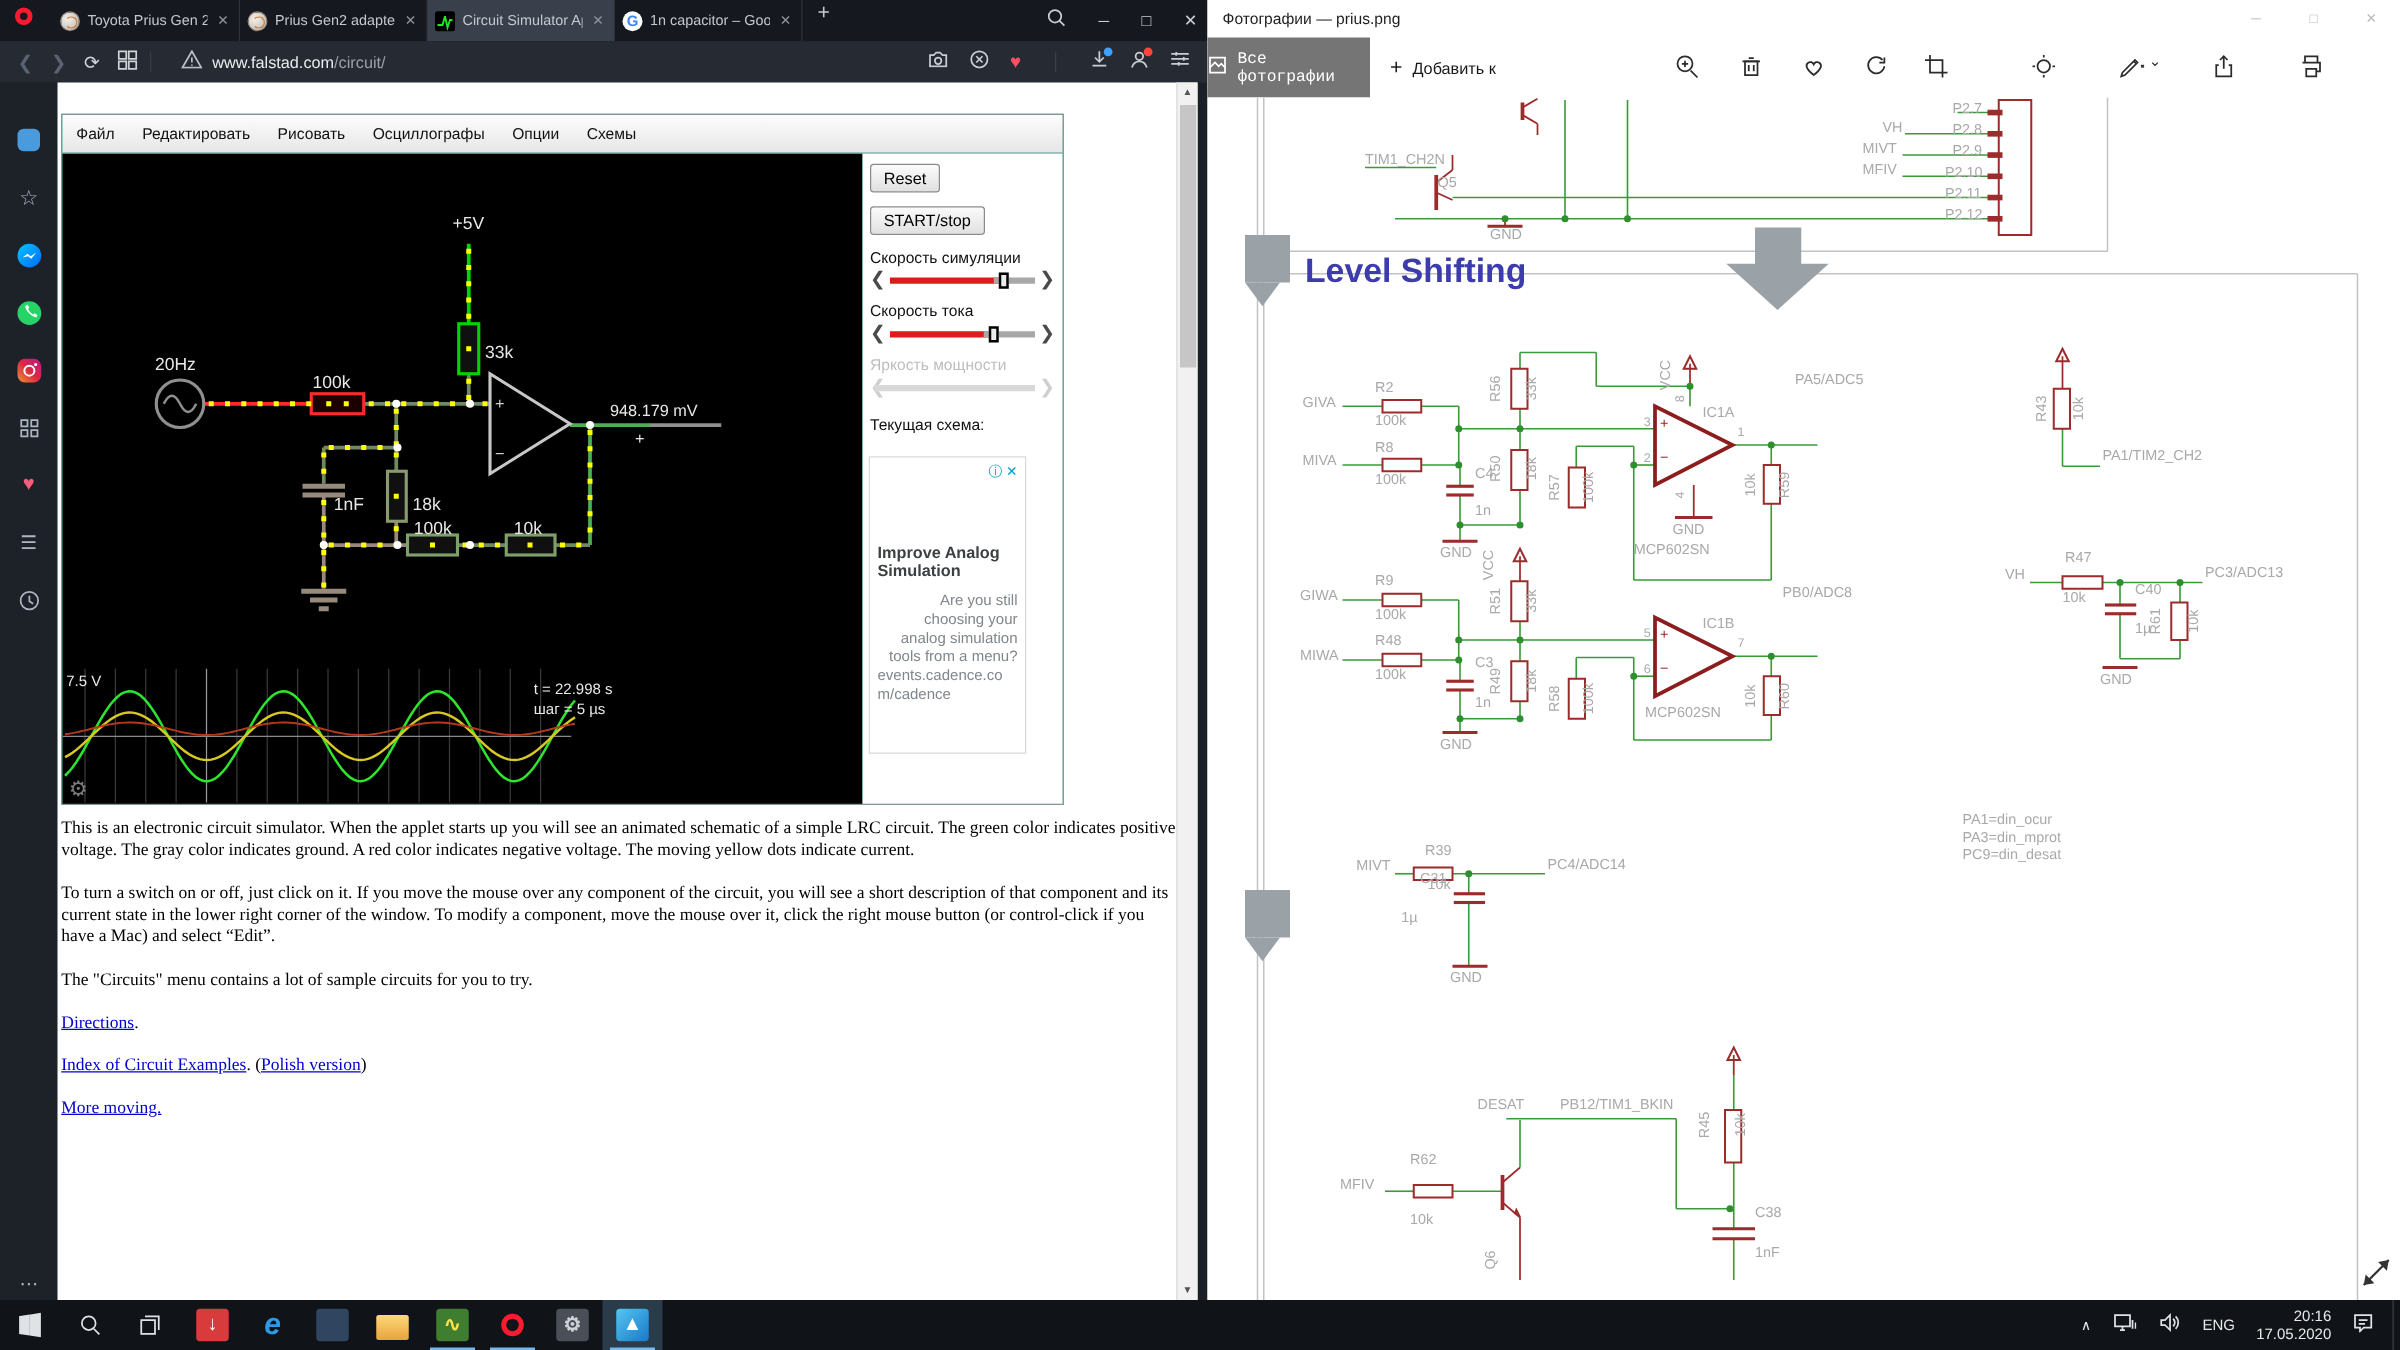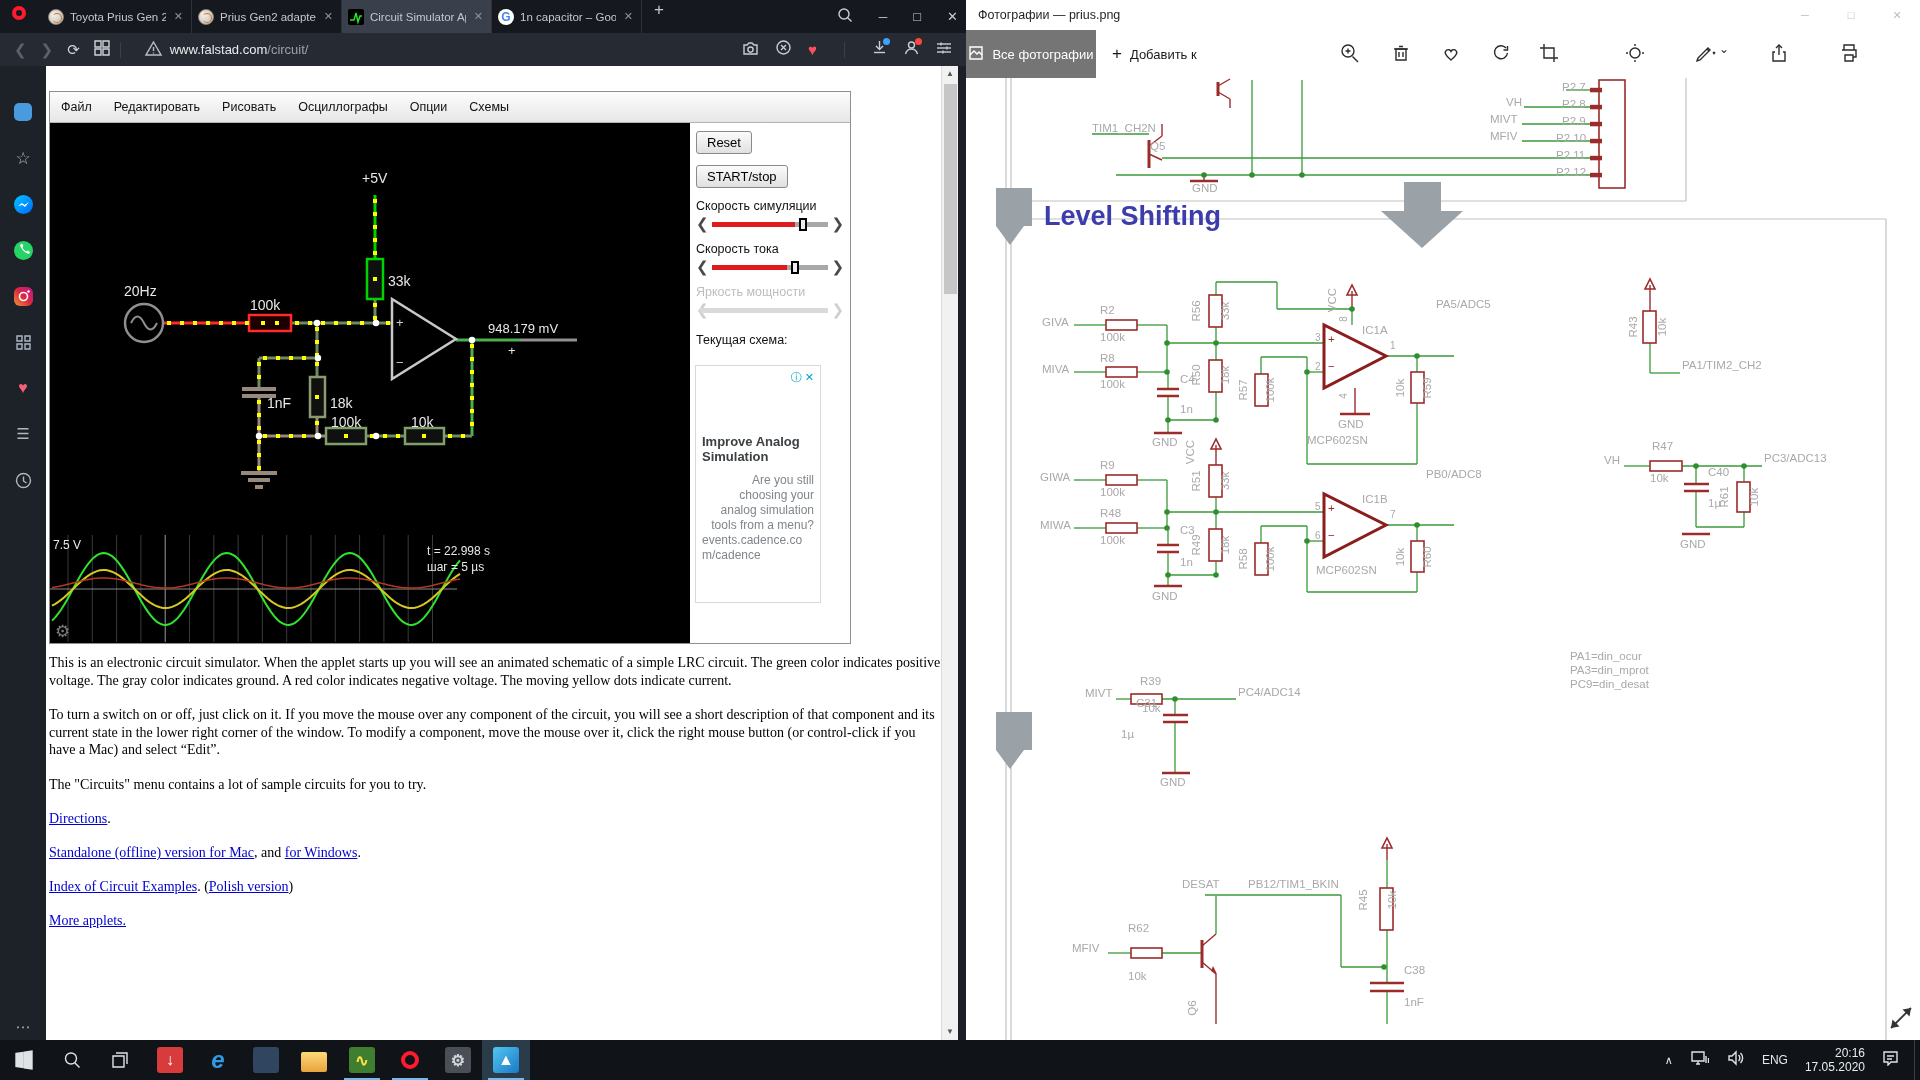--- a/index.html
+++ b/index.html
@@ -68,21 +68,21 @@
   .page-text p{margin:0 0 17px 0;}
   .page-text a{color:#0000d0;text-decoration:underline;}
   .linkline{margin:0 0 16.5px 0;}
   
   .photos{position:absolute;left:966px;top:0;width:954px;height:1040px;background:#fff;}
   .p-title{position:absolute;left:0;top:0;width:100%;height:30px;background:#fff;font-size:12.5px;color:#1f1f1f;line-height:30px;padding-left:12px;}
   .p-ctrls{position:absolute;right:0;top:0;height:30px;display:flex;}
   .p-ctrl{width:46px;text-align:center;line-height:30px;color:#bdbdbd;font-size:11px;}
   .p-toolbar{position:absolute;left:0;top:30px;width:100%;height:48px;background:#fff;}
   .allphotos{position:absolute;left:0;top:0;width:130px;height:48px;background:#757575;color:#fff;font-size:13px;
-             display:flex;align-items:center;justify-content:center;gap:8px;}
+             display:flex;align-items:center;justify-content:center;gap:8px;font-family:Liberation Mono, monospace;}
   .addto{position:absolute;left:146px;top:0;height:48px;display:flex;align-items:center;gap:8px;font-size:13px;color:#191919;}
   .p-icons{position:absolute;left:0;top:0;width:100%;height:48px;}
   .p-ic{position:absolute;top:12px;width:24px;height:24px;}
   .p-canvas{position:absolute;left:0;top:78px;width:954px;height:962px;background:#fff;}
   
   .taskbar{position:absolute;left:0;top:1040px;width:1920px;height:40px;background:#101419;}
   .tb-btn{position:absolute;top:0;width:47px;height:40px;display:flex;align-items:center;justify-content:center;}
   .tb-app{position:absolute;top:0;width:48px;height:40px;display:flex;align-items:center;justify-content:center;}
   .tb-app.running:after{content:"";position:absolute;bottom:0;left:6px;right:6px;height:2px;background:#76b9ed;}
   .tb-app.focused{background:#2a3b4a;}
@@ -425,23 +425,22 @@
               <div class="ad-url">events.cadence.com/cadence</div>
             </div>
           </div>
         </div>
       </div>
       <div class="page-text" id="pagetext">
           <p>This is an electronic circuit simulator.  When the applet starts up you will see an animated schematic of a simple LRC circuit. The green color indicates positive voltage.  The gray color indicates ground.  A red color indicates negative voltage.  The moving yellow dots indicate current.</p>
           <p>To turn a switch on or off, just click on it.  If you move the mouse over any component of the circuit, you will see a short description of that component and its current state in the lower right corner of the window.  To modify a component, move the mouse over it, click the right mouse button (or control-click if you have a Mac) and select “Edit”.</p>
           <p>The "Circuits" menu contains a lot of sample circuits for you to try.</p>
           <div class="linkline"><a href="#">Directions</a><span>.</span></div>
-          <div class="linkline"><a href="#">Standalone (offline) version for Mac</a><span>, and </span><a href="#">for Windows</a><span>.</span></div>
           <div class="linkline"><a href="#">Index of Circuit Examples</a><span>. (</span><a href="#">Polish version</a><span>)</span></div>
-          <div class="linkline"><a href="#">More applets.</a></div>
+          <div class="linkline"><a href="#">More moving.</a></div>
         </div>
       <div class="scrollbar">
         <div class="sb-arrow">▲</div>
         <div class="sb-thumb"></div>
         <div class="sb-arrow sb-down">▼</div>
       </div>
     </div>
   </div>
 
   <div class="photos">

